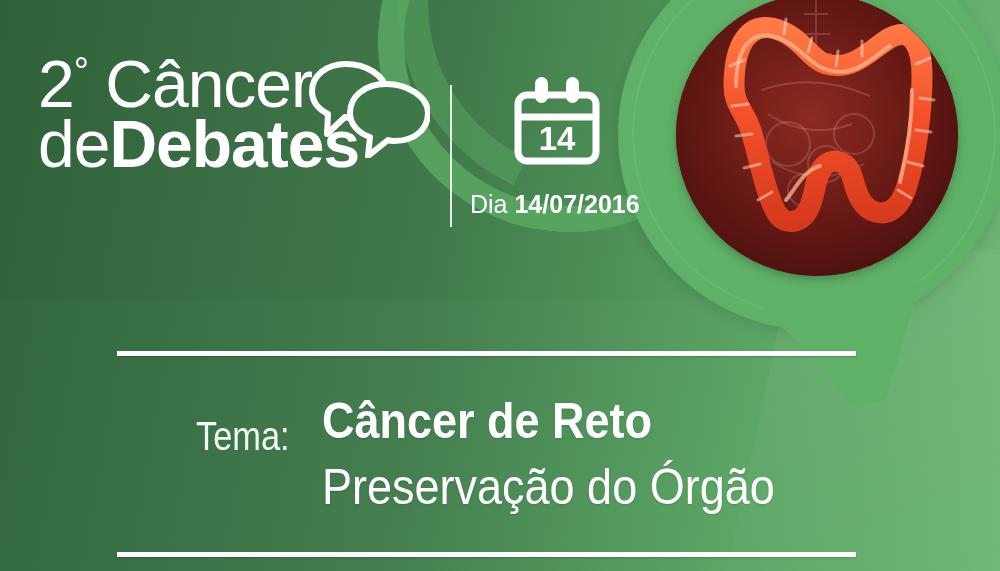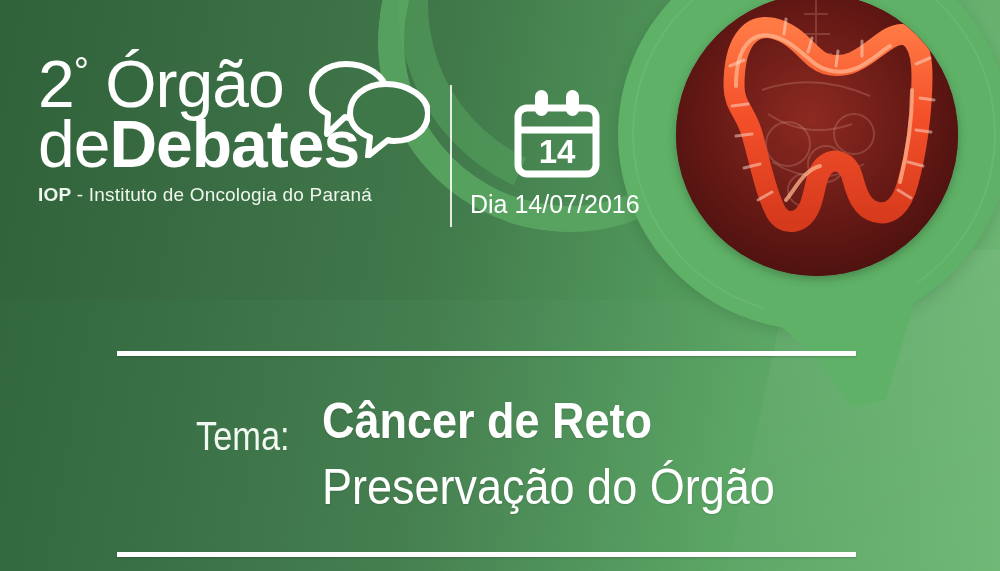--- a/index.html
+++ b/index.html
@@ -93,27 +93,27 @@
     margin-top:6px;font-size:19px;color:#eef6ee;letter-spacing:.2px;white-space:nowrap;
   }
   .logo-sub .bold{font-weight:700;}
   
   .chat-icons{position:absolute;left:300px;top:58px;width:130px;height:100px;}
   
   .v-divider{
     position:absolute;left:450px;top:85px;width:2px;height:142px;
     background:rgba(255,255,255,.85);
   }
-  .cal-icon{position:absolute;left:508px;top:88px;width:100px;height:96px;}
+  .cal-icon{position:absolute;left:508px;top:75px;width:100px;height:96px;}
   .date-line{
     position:absolute;left:470px;top:190px;width:260px;
     font-size:25px;color:#ffffff;white-space:nowrap;
   }
   .date-line .lbl{font-weight:300;text-align:center;}
-  .date-line .val{font-weight:400;}
+  .date-line .val{font-weight:700;}
   
   .rule{
     position:absolute;height:5px;background:#ffffff;
     box-shadow:0 1px 2px rgba(0,0,0,.18);
   }
   .rule-top{left:117px;top:351px;width:739px;}
   .rule-bottom{left:117px;top:552px;width:739px;}
   .tema-label{
     position:absolute;left:196px;top:414px;
     font-size:40px;color:#f2f8f2;font-weight:400;
@@ -188,23 +188,22 @@
       <g stroke="#ffdfd0" stroke-opacity=".5" stroke-width="3" stroke-linecap="round">
         <path d="M68 66 l-14 6 M72 110 l-16 2 M76 140 l-16 2 M84 170 l-16 4 M96 198 l-14 8"></path>
         <path d="M240 70 l14 -6 M244 104 l14 2 M240 136 l15 2 M232 168 l15 4 M222 196 l13 8"></path>
         <path d="M108 40 l2 -15 M132 58 l4 -14 M160 72 l2 -15 M186 62 l0 -15"></path>
       </g>
     </svg>
   </div>
 
   <div class="logo">
     <div class="logo-l1"><span>2</span><span class="ord">°</span>
-      <span>Órgão</span></div>
+      <span>Câncer</span></div>
     <div class="logo-l2"><span class="thin">de</span><span class="bold">Debates</span></div>
-    <div class="logo-sub"><span class="bold">IOP</span><span> - Instituto de Oncologia do Paraná</span></div>
   </div>
 
   <div class="chat-icons">
     <svg viewBox="0 0 130 100" xmlns="http://www.w3.org/2000/svg" aria-hidden="true">
       <g fill="none" stroke="#ffffff" stroke-width="6" stroke-linejoin="round" stroke-linecap="round">
         <path d="M46 6 C26 6 12 18 12 33 C12 43 18 51 28 56 L27 76 L45 59 C47 60 50 60 52 60
                  C72 60 86 48 86 33 C86 18 66 6 46 6 Z"></path>
         <path d="M86 26 C64 26 50 39 50 55 C50 66 58 75 70 79 L68 98 L88 82 C90 83 92 83 94 83
                  C116 83 128 70 128 55 C128 39 108 26 86 26 Z" fill="#3e7849"></path>
       </g>

